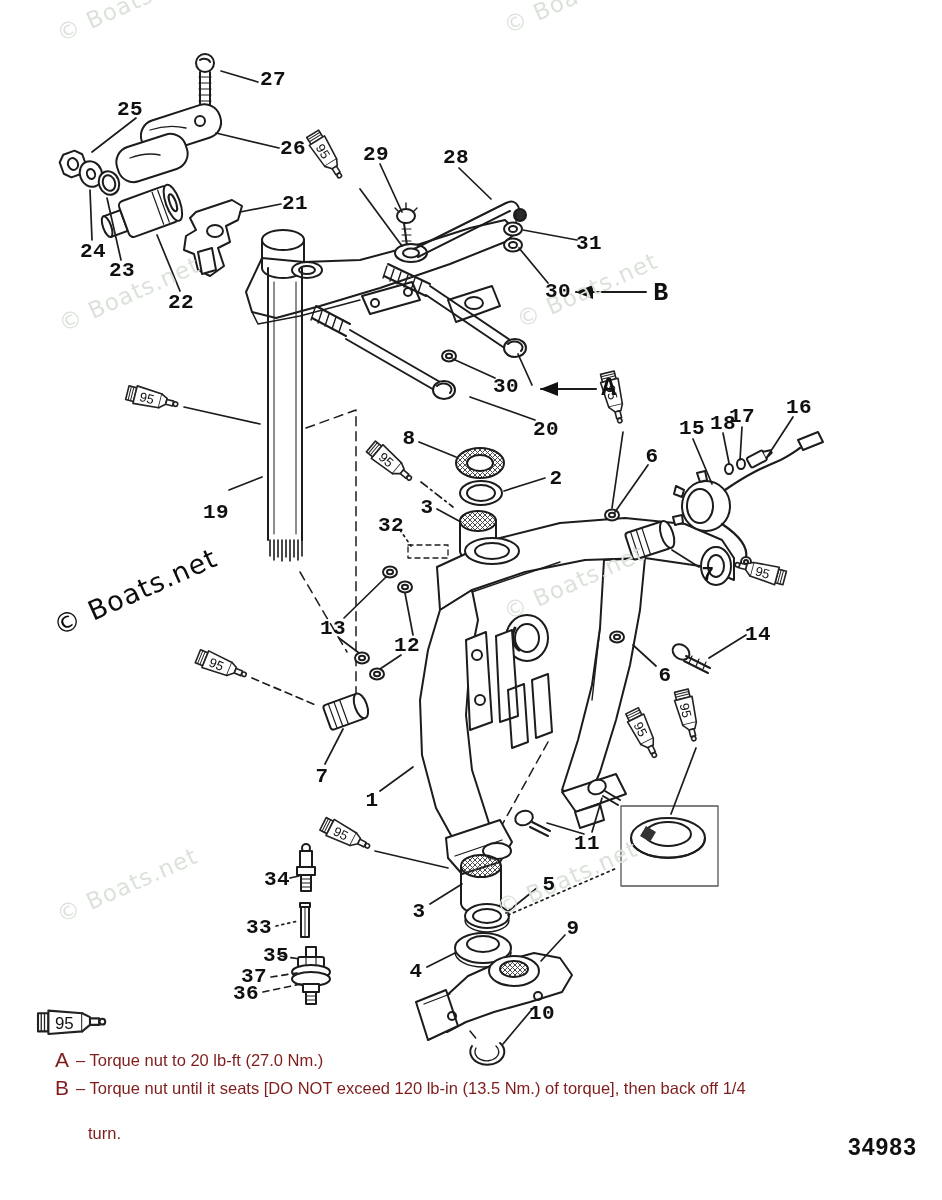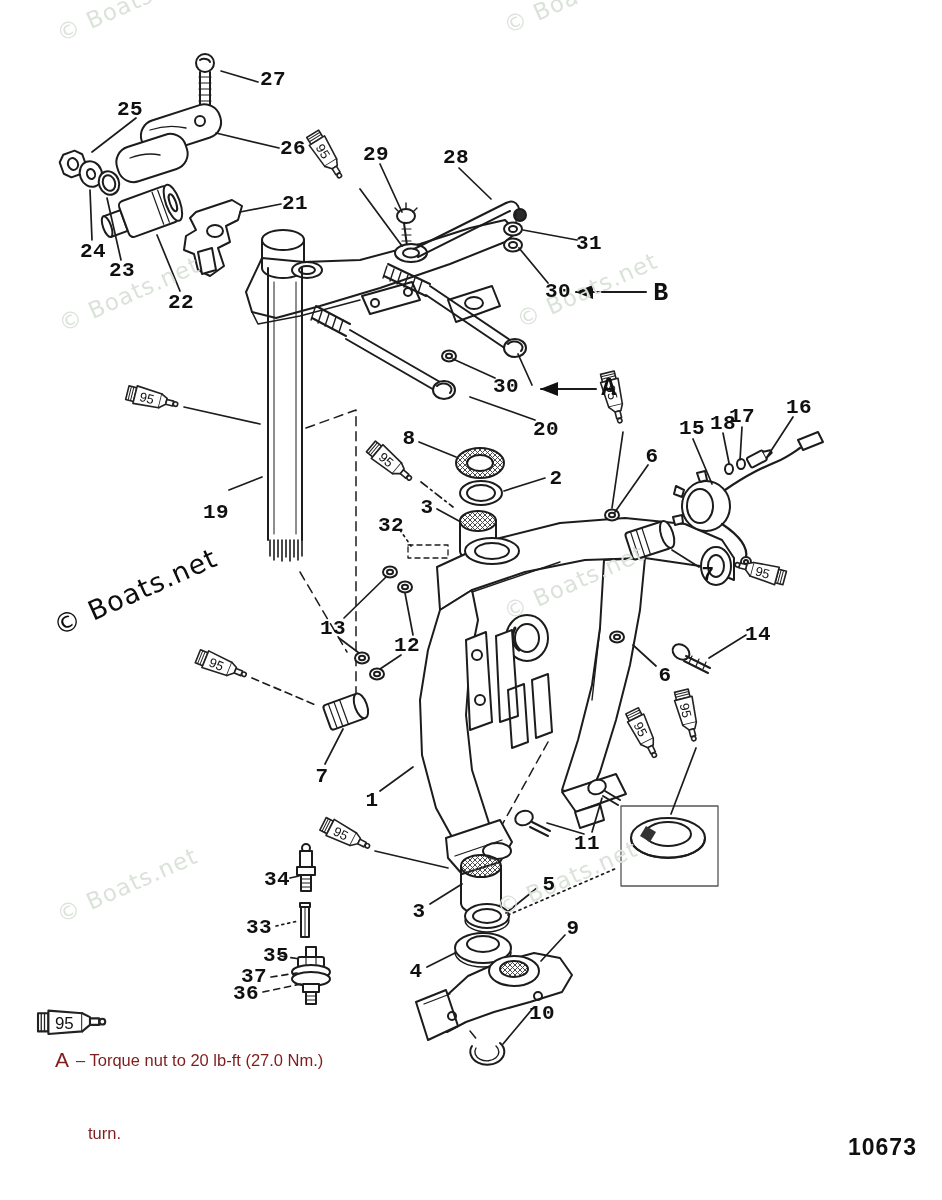--- a/index.html
+++ b/index.html
@@ -365,17 +365,21 @@
 <div class="pn" style="left:246px;top:993px;">36</div>
 <div class="pn" style="left:254px;top:976px;">37</div>
 <div class="pn big" style="left:661px;top:293px;">B</div>
 <div class="pn big" style="left:609px;top:388px;">A</div>
 
 
 <div class="note" style="left:55px;top:1048px;">
   <span class="nkey">A</span><span>–</span>
   <span>Torque nut to 20 lb-ft (27.0 Nm.)</span>
 </div>
+<div class="note" style="left:55px;top:1076px;">
+  <span class="nkey">B</span><span>–</span>
+  <span>Torque nut until it seats [DO NOT exceed 120 lb-in (13.5 Nm.) of torque], then back off 1/4</span>
+</div>
 <div class="note" style="left:88px;top:1124px;">turn.</div>
 
-<div class="diagnum" style="left:848px;top:1134px;">10673</div>
+<div class="diagnum" style="left:848px;top:1134px;">34983</div>
 
 </div>
 
 </body></html>

